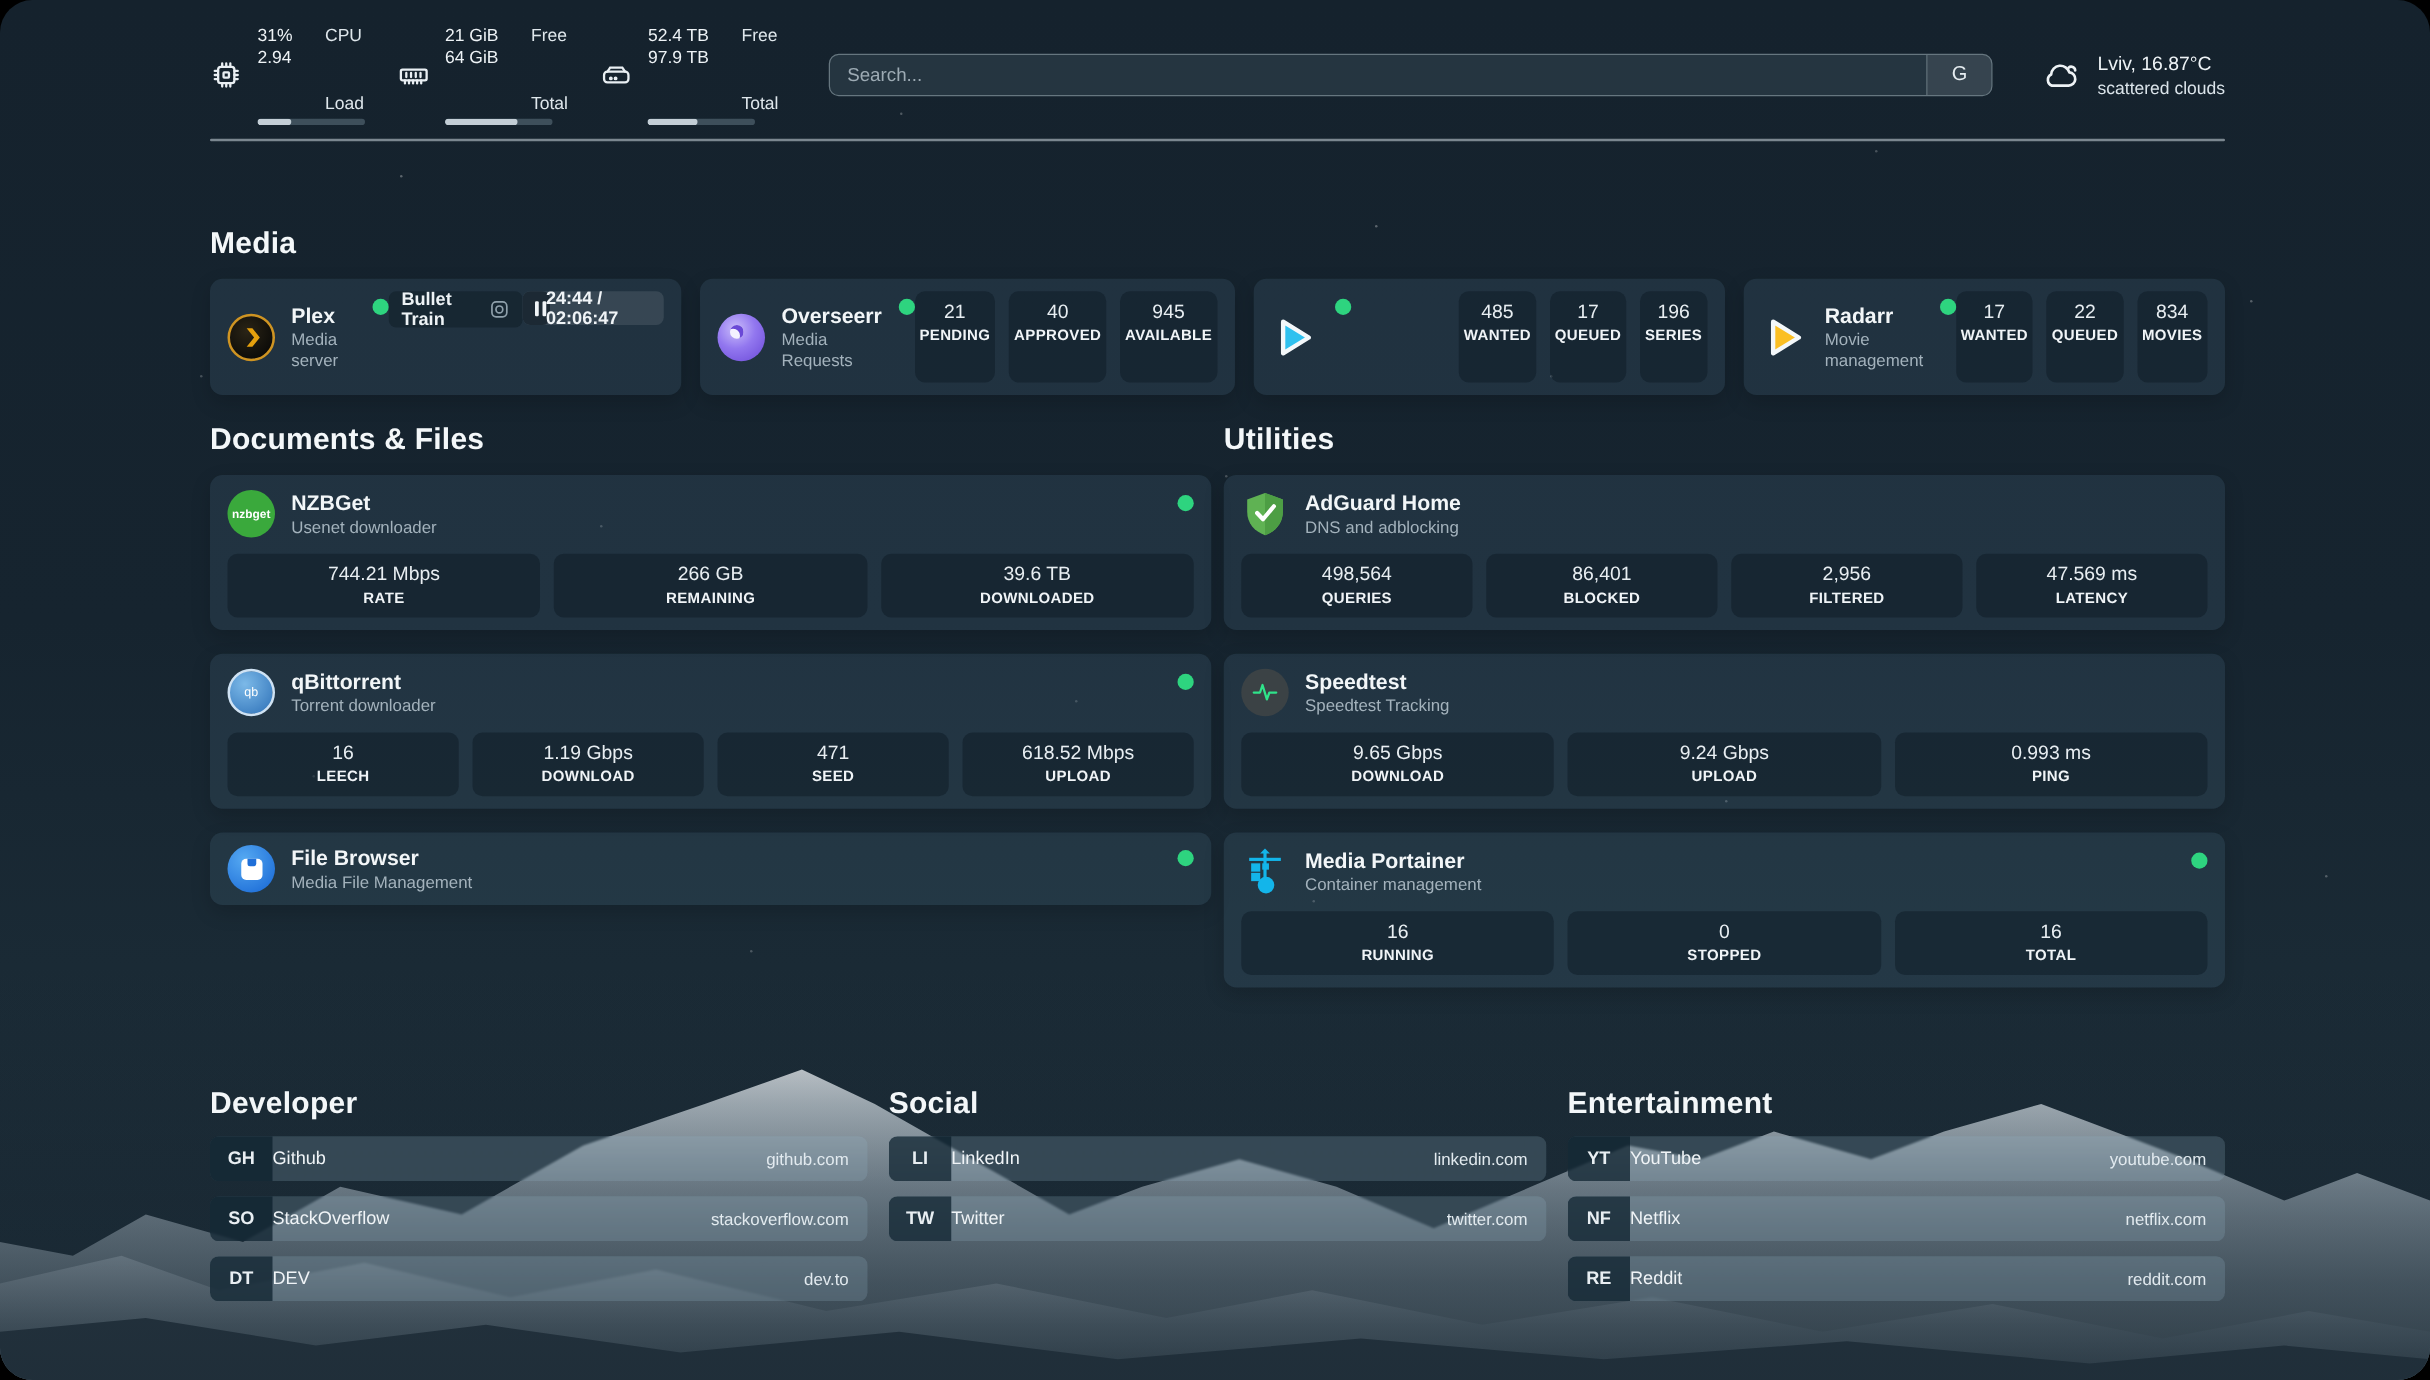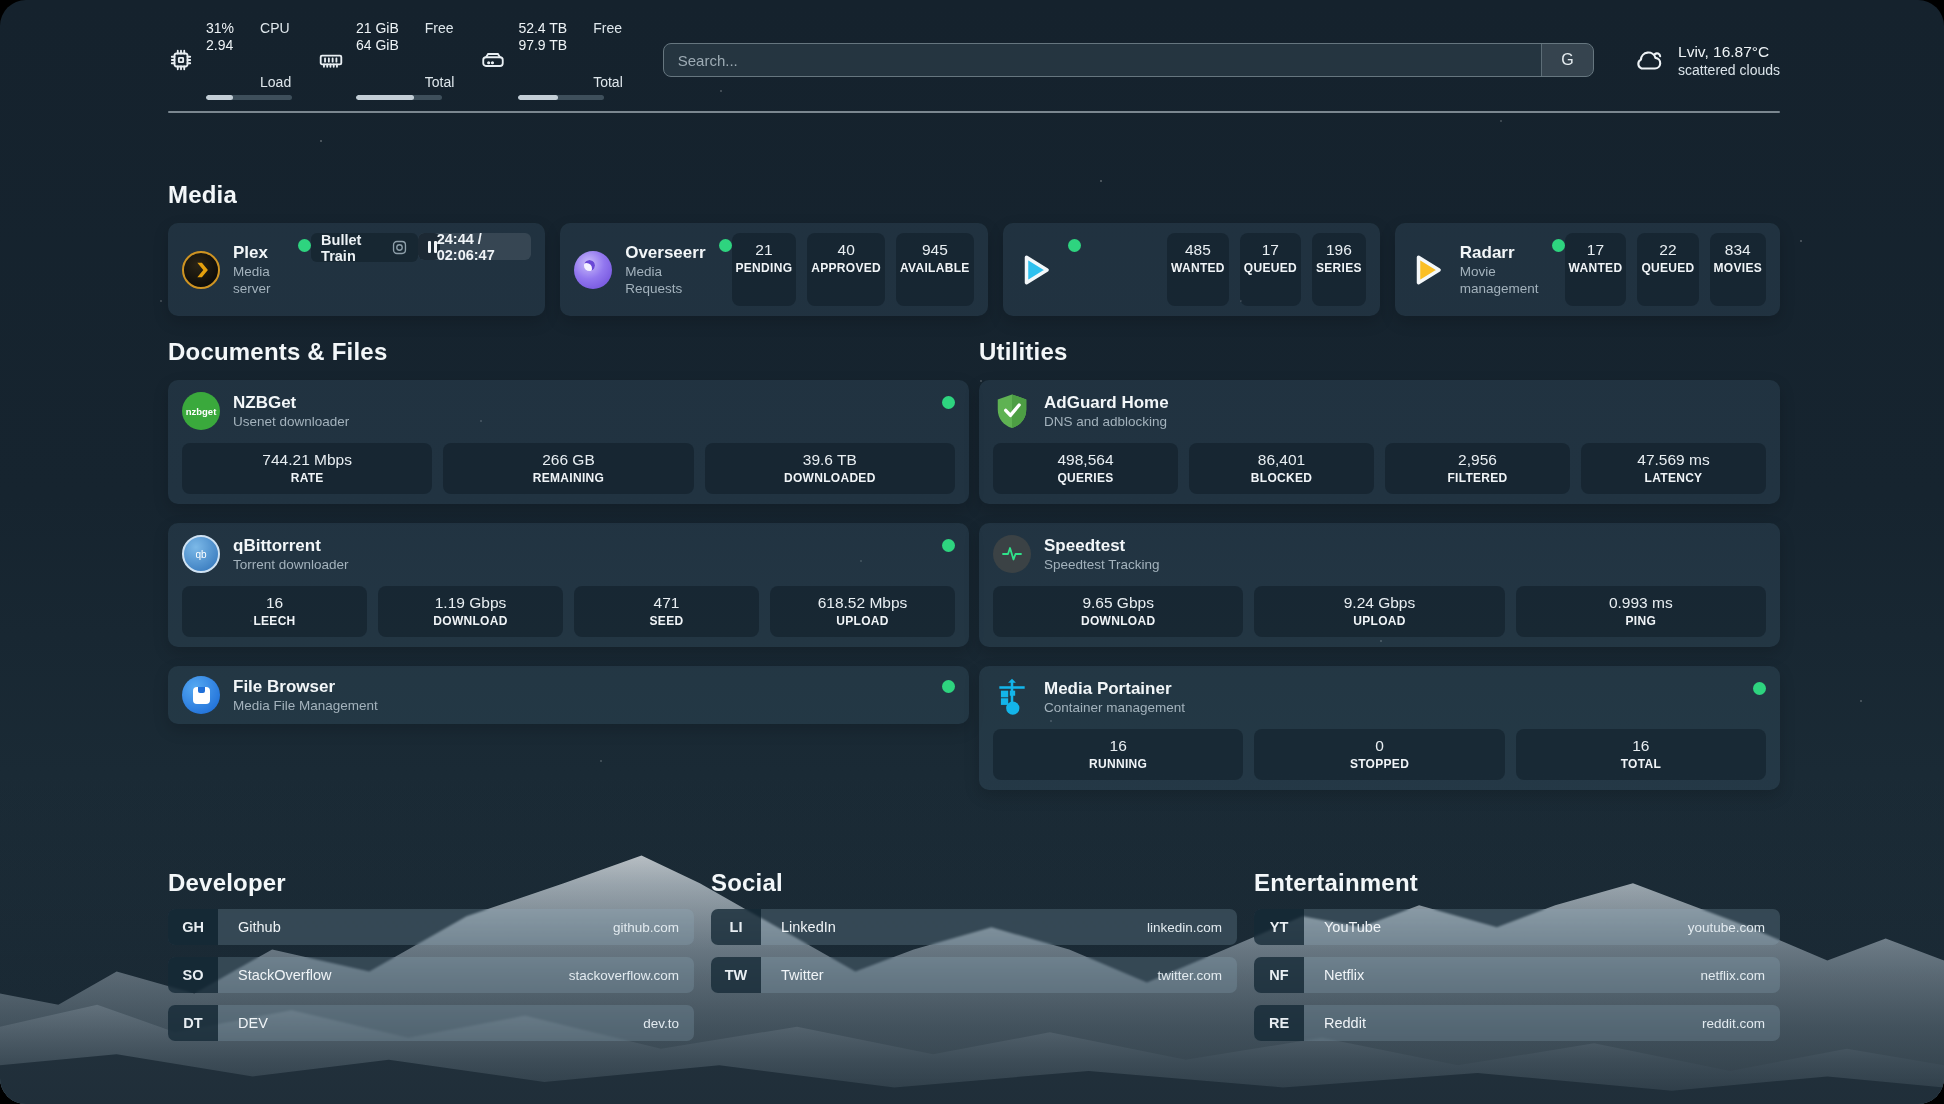--- a/index.html
+++ b/index.html
@@ -131,21 +131,21 @@
   .speedtest-circle { background:#3b4245; }
   .app-svg { width:38px; height:38px; }
 
   
   .bookmarks-grid { display:grid; grid-template-columns:1fr 1fr 1fr; gap:17px; margin-top:60px; }
   .bm-section h2 { margin-bottom:12px; }
   .bm-row { height:36px; margin-bottom:12px; border-radius:7px; overflow:hidden; display:flex; align-items:stretch;
     background:rgba(150,182,199,.22); backdrop-filter:blur(1px); cursor:pointer; }
   .bm-abbr { width:50px; background:rgba(10,29,42,.72); color:#e8eef2; font-size:14.5px; font-weight:600;
     display:flex; align-items:center; justify-content:center; flex:0 0 auto; }
-  .bm-name { display:flex; align-items:center; padding-left:20px; font-size:14.5px; color:#f0f4f7; }
+  .bm-name { display:flex; align-items:center; padding-left:0; font-size:14.5px; color:#f0f4f7; }
   .bm-url { margin-left:auto; display:flex; align-items:center; padding-right:15px; font-size:13.5px; color:#e2eaef; }
 </style>
 </head>
 <body>
 
 <div class="page">
   <div class="bg">
     <div class="stars"></div>
     <div class="mtn mtn-back"></div>
     <div class="mtn mtn-mid"></div>

